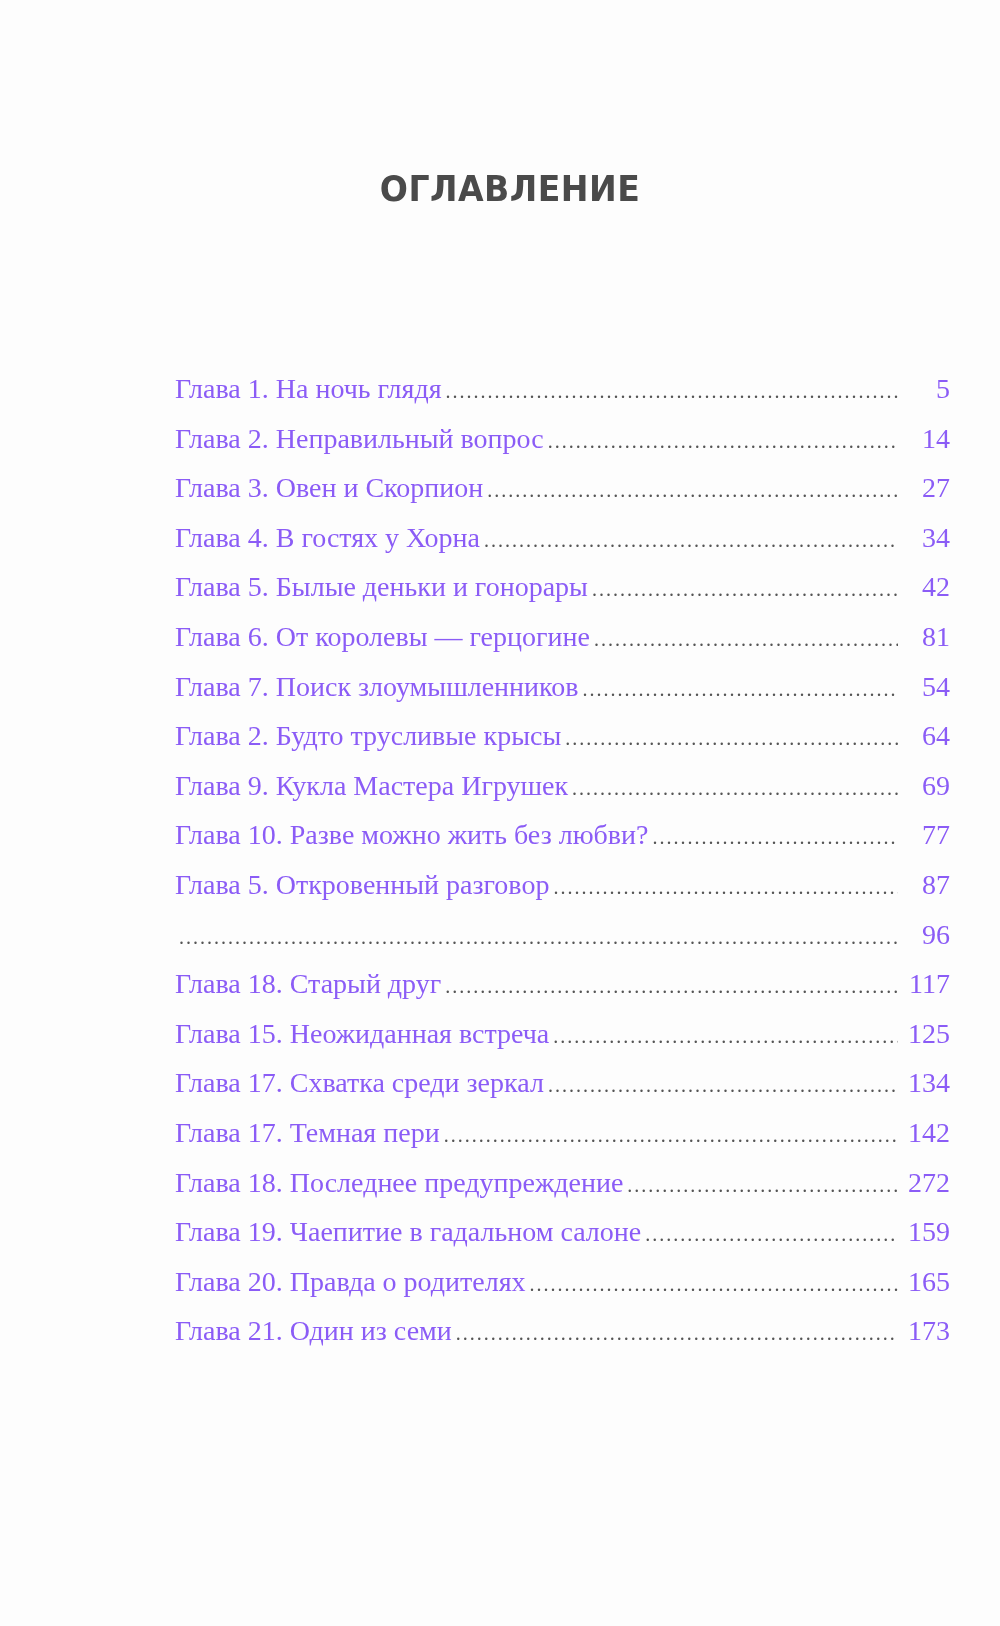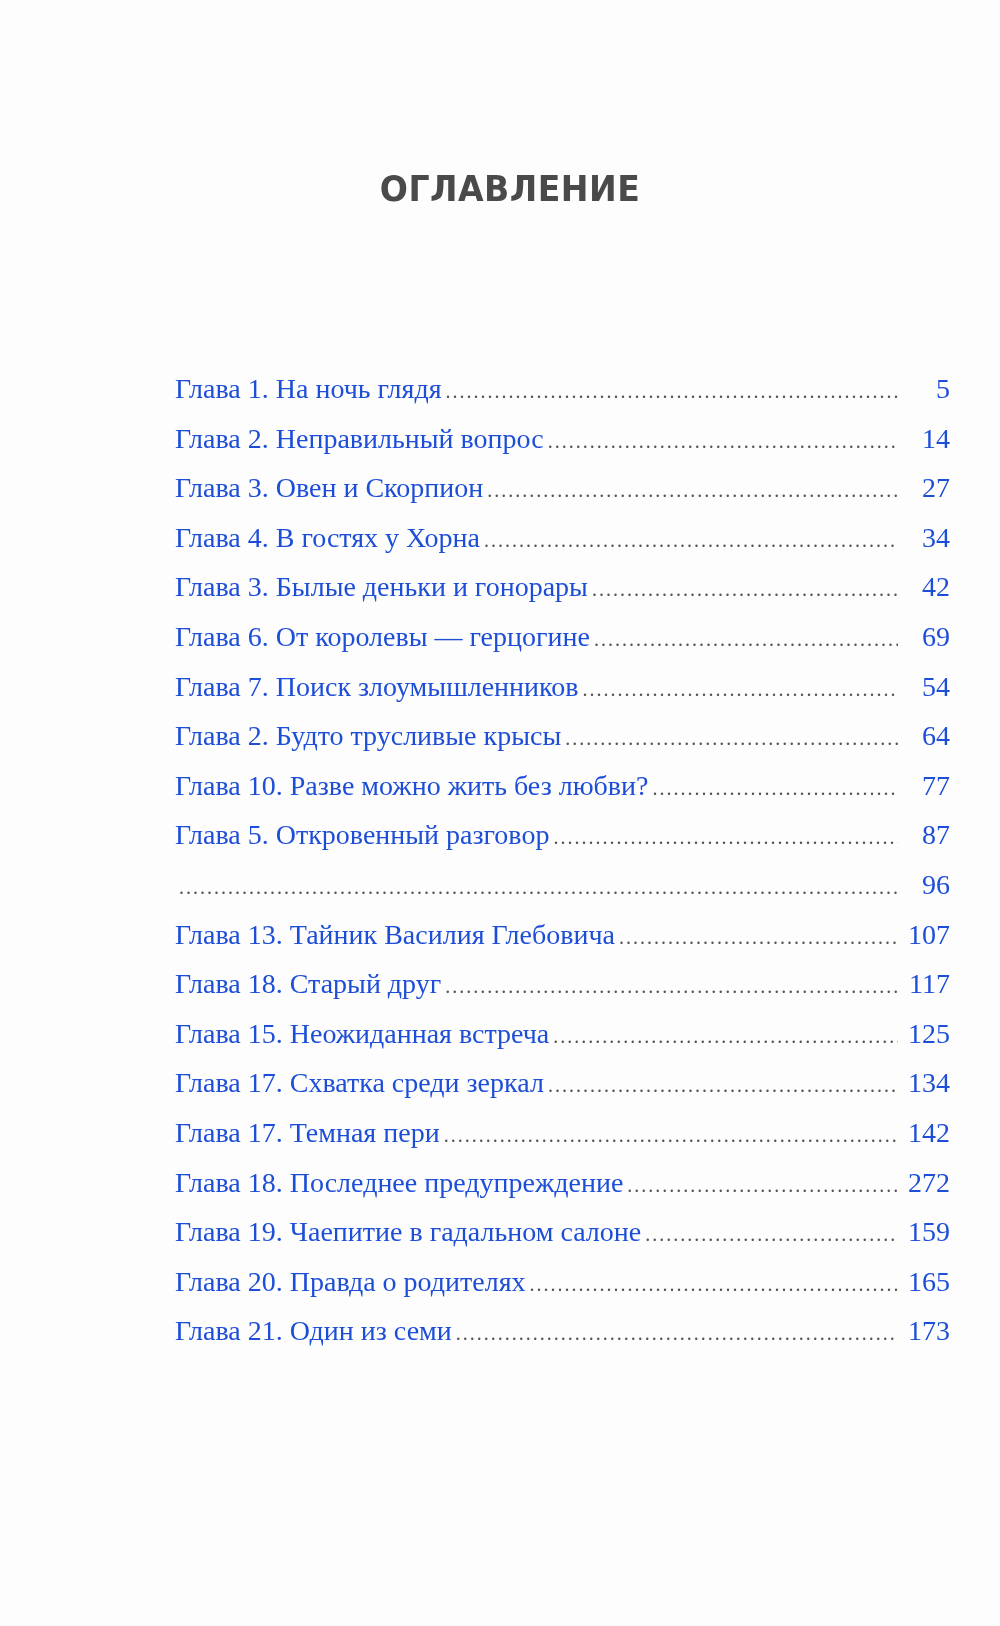--- a/index.html
+++ b/index.html
@@ -20,21 +20,21 @@
     font-size: 36px;
     letter-spacing: 0.5px;
     color: #4a4a4a;
     transform: scaleX(0.92);
   }
   .toc { position: absolute; left: 165px; top: 373px; width: 775px; }
   .toc-row {
     display: flex; align-items: baseline;
     height: 49.6px;
     font-size: 28px;
-    color: #1d4ed8;
+    color: #8b5cf6;
   }
   .toc-label { white-space: nowrap; }
   .toc-dots {
     flex: 1; overflow: hidden; white-space: nowrap;
     margin: 0 6px 0 4px;
     font-size: 20px; letter-spacing: 2px; color: #555;
   }
   .toc-dots::after {
     content: "................................................................................................................................................";
   }
@@ -61,57 +61,57 @@
         <span class="toc-label">Глава 3. Овен и Скорпион</span>
         <span class="toc-dots"></span>
         <span class="toc-page">27</span>
       </div>
     <div class="toc-row">
         <span class="toc-label">Глава 4. В гостях у Хорна</span>
         <span class="toc-dots"></span>
         <span class="toc-page">34</span>
       </div>
     <div class="toc-row">
-        <span class="toc-label">Глава 3. Былые деньки и гонорары</span>
+        <span class="toc-label">Глава 5. Былые деньки и гонорары</span>
         <span class="toc-dots"></span>
         <span class="toc-page">42</span>
       </div>
     <div class="toc-row">
         <span class="toc-label">Глава 6. От королевы — герцогине</span>
         <span class="toc-dots"></span>
-        <span class="toc-page">69</span>
+        <span class="toc-page">81</span>
       </div>
     <div class="toc-row">
         <span class="toc-label">Глава 7. Поиск злоумышленников</span>
         <span class="toc-dots"></span>
         <span class="toc-page">54</span>
       </div>
     <div class="toc-row">
         <span class="toc-label">Глава 2. Будто трусливые крысы</span>
         <span class="toc-dots"></span>
         <span class="toc-page">64</span>
+      </div>
+    <div class="toc-row">
+        <span class="toc-label">Глава 9. Кукла Мастера Игрушек</span>
+        <span class="toc-dots"></span>
+        <span class="toc-page">69</span>
       </div>
     <div class="toc-row">
         <span class="toc-label">Глава 10. Разве можно жить без любви?</span>
         <span class="toc-dots"></span>
         <span class="toc-page">77</span>
       </div>
     <div class="toc-row">
         <span class="toc-label">Глава 5. Откровенный разговор</span>
         <span class="toc-dots"></span>
         <span class="toc-page">87</span>
       </div>
     <div class="toc-row">
         <span class="toc-dots"></span>
         <span class="toc-page">96</span>
-      </div>
-    <div class="toc-row">
-        <span class="toc-label">Глава 13. Тайник Василия Глебовича</span>
-        <span class="toc-dots"></span>
-        <span class="toc-page">107</span>
       </div>
     <div class="toc-row">
         <span class="toc-label">Глава 18. Старый друг</span>
         <span class="toc-dots"></span>
         <span class="toc-page">117</span>
       </div>
     <div class="toc-row">
         <span class="toc-label">Глава 15. Неожиданная встреча</span>
         <span class="toc-dots"></span>
         <span class="toc-page">125</span>

